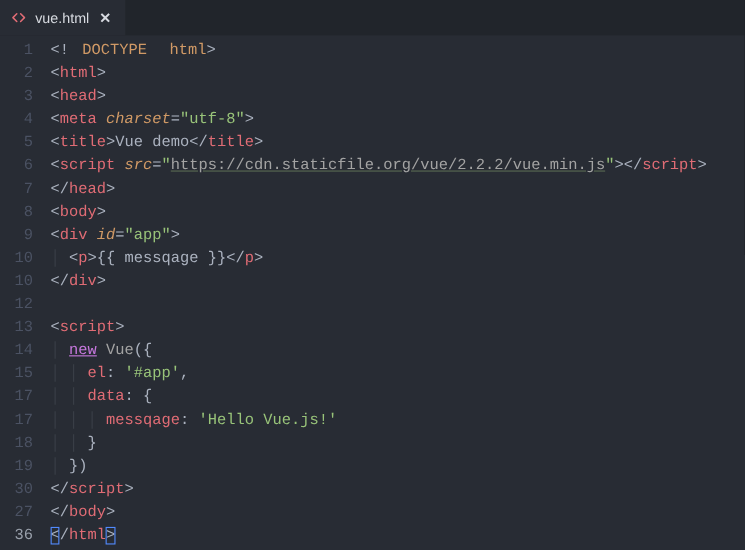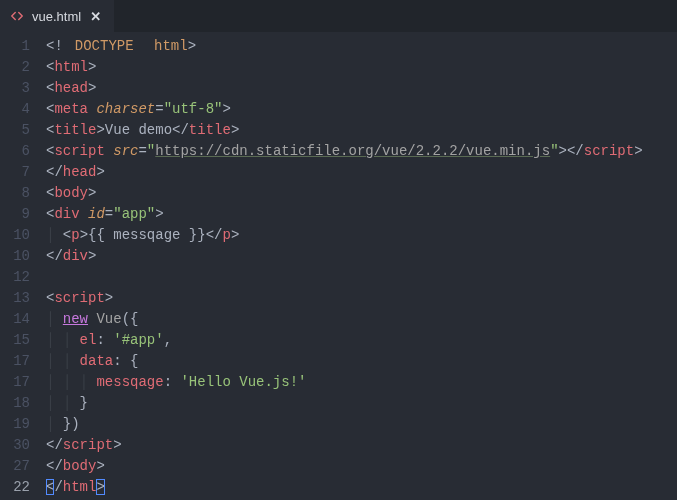--- a/index.html
+++ b/index.html
@@ -120,18 +120,18 @@
         <div class="line">12</div>
         <div class="line">13</div>
         <div class="line">14</div>
         <div class="line">15</div>
         <div class="line">17</div>
         <div class="line">17</div>
         <div class="line">18</div>
         <div class="line">19</div>
         <div class="line">30</div>
         <div class="line">27</div>
-        <div class="line cur-gutter">22</div>
+        <div class="line cur-gutter">36</div>
       </div>
     <div class="codecol" id="codecol"><div class="line"><span class="doctype">&lt;!</span><span class="doctk">DOCTYPE</span><span class="doctk"> html</span><span class="doctype">&gt;</span></div><div class="line"><span class="pun">&lt;</span><span class="tagname">html</span><span class="pun">&gt;</span></div><div class="line"><span class="pun">&lt;</span><span class="tagname">head</span><span class="pun">&gt;</span></div><div class="line"><span class="pun">&lt;</span><span class="tagname">meta</span><span class="pun"> </span><span class="attr">charset</span><span class="pun">=</span><span class="str">"utf-8"</span><span class="pun">&gt;</span></div><div class="line"><span class="pun">&lt;</span><span class="tagname">title</span><span class="pun">&gt;</span><span class="rawtxt">Vue demo</span><span class="pun">&lt;/</span><span class="tagname">title</span><span class="pun">&gt;</span></div><div class="line"><span class="pun">&lt;</span><span class="tagname">script</span><span class="pun"> </span><span class="attr">src</span><span class="pun">=</span><span class="str">"</span><span class="strlink">https://cdn.staticfile.org/vue/2.2.2/vue.min.js</span><span class="str">"</span><span class="pun">&gt;</span><span class="pun">&lt;/</span><span class="tagname">script</span><span class="pun">&gt;</span></div><div class="line"><span class="pun">&lt;/</span><span class="tagname">head</span><span class="pun">&gt;</span></div><div class="line"><span class="pun">&lt;</span><span class="tagname">body</span><span class="pun">&gt;</span></div><div class="line"><span class="pun">&lt;</span><span class="tagname">div</span><span class="pun"> </span><span class="attr">id</span><span class="pun">=</span><span class="str">"app"</span><span class="pun">&gt;</span></div><div class="line"><span class="indent-guide">│ </span><span class="pun">&lt;</span><span class="tagname">p</span><span class="pun">&gt;</span><span class="rawtxt">{{ messqage }}</span><span class="pun">&lt;/</span><span class="tagname">p</span><span class="pun">&gt;</span></div><div class="line"><span class="pun">&lt;/</span><span class="tagname">div</span><span class="pun">&gt;</span></div><div class="line">&nbsp;</div><div class="line"><span class="pun">&lt;</span><span class="tagname">script</span><span class="pun">&gt;</span></div><div class="line"><span class="indent-guide">│ </span><span class="kw">new</span><span class="pun"> </span><span class="ident">Vue</span><span class="pun">({</span></div><div class="line"><span class="indent-guide">│ │ </span><span class="tagname">el</span><span class="pun">: </span><span class="str">'#app'</span><span class="pun">,</span></div><div class="line"><span class="indent-guide">│ │ </span><span class="tagname">data</span><span class="pun">: {</span></div><div class="line"><span class="indent-guide">│ │ │ </span><span class="tagname">messqage</span><span class="pun">: </span><span class="str">'Hello Vue.js!'</span></div><div class="line"><span class="indent-guide">│ │ </span><span class="pun">}</span></div><div class="line"><span class="indent-guide">│ </span><span class="pun">})</span></div><div class="line"><span class="pun">&lt;/</span><span class="tagname">script</span><span class="pun">&gt;</span></div><div class="line"><span class="pun">&lt;/</span><span class="tagname">body</span><span class="pun">&gt;</span></div><div class="line"><span class="pun cursorbox">&lt;</span><span class="pun">/</span><span class="tagname">html</span><span class="pun cursorbox">&gt;</span></div></div>
   </div>
 
 </div>
 
 </body></html>

